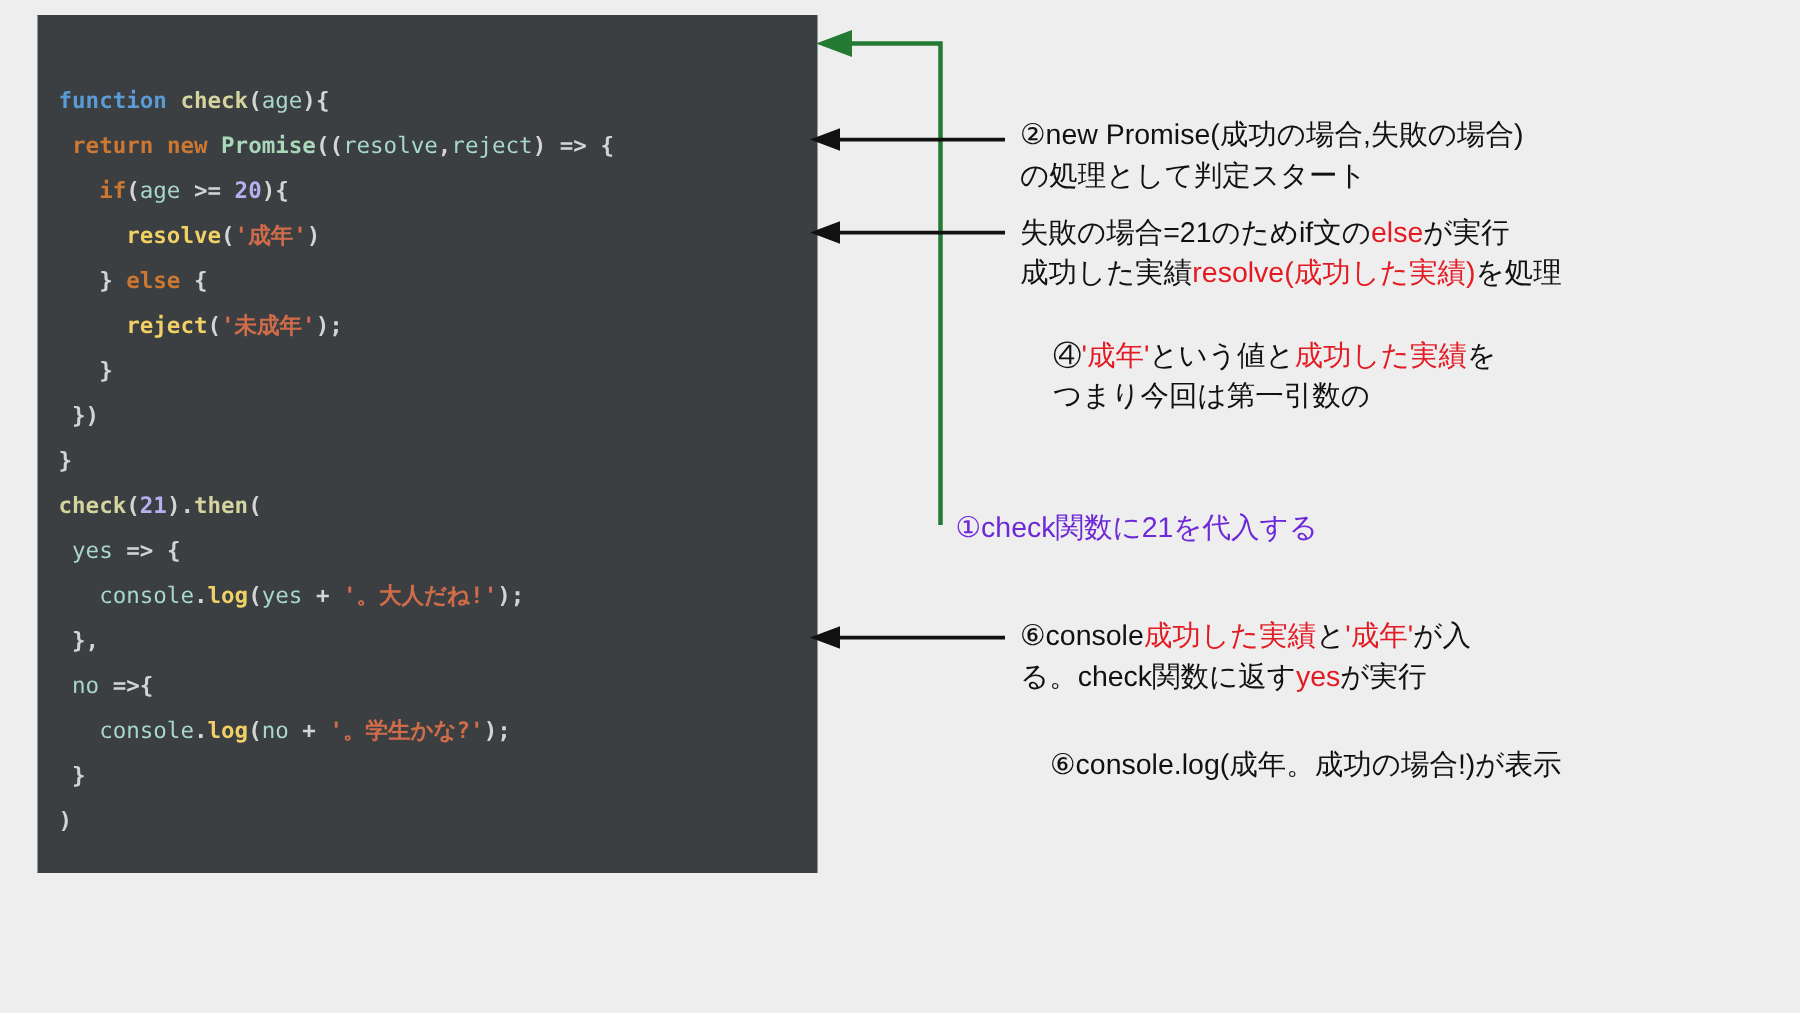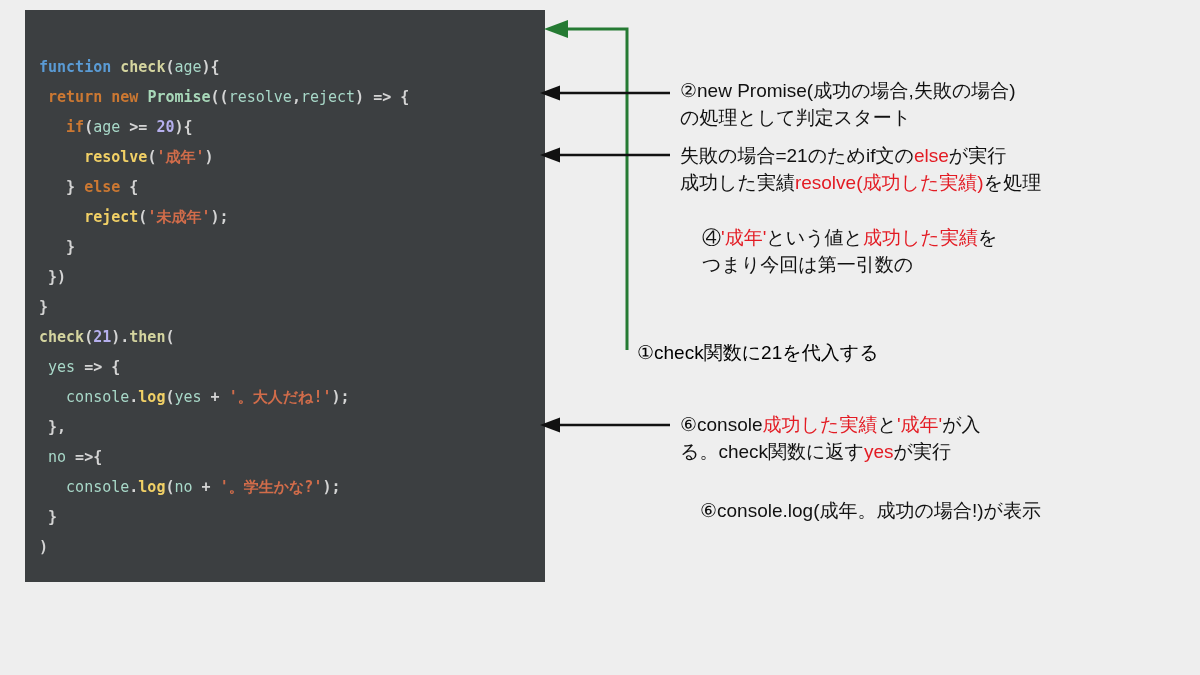--- a/index.html
+++ b/index.html
@@ -44,21 +44,21 @@
     height: 675px;
     pointer-events: none;
   }
   .note {
     position: absolute;
     font-size: 19px;
     line-height: 1.4;
     color: #111;
   }
   .note .red { color: #e31b23; }
-  .note.green { color: #000000; }
+  .note.green { color: #6d28d9; }
 </style>
 </head>
 <body>
 
 <div class="code-block">
 <span class="tok-kw">function</span> <span class="tok-fn">check</span><span class="tok-paren">(</span><span class="tok-ident">age</span><span class="tok-paren">)</span><span class="tok-paren">{</span>
  <span class="tok-kw2">return</span> <span class="tok-kw2">new</span> <span class="tok-type">Promise</span><span class="tok-paren">((</span><span class="tok-ident">resolve</span><span class="tok-paren">,</span><span class="tok-ident">reject</span><span class="tok-paren">)</span><span class="tok-op"> =&gt; </span><span class="tok-paren">{</span>
    <span class="tok-kw2">if</span><span class="tok-paren">(</span><span class="tok-ident">age</span><span class="tok-op"> &gt;= </span><span class="tok-num">20</span><span class="tok-paren">)</span><span class="tok-paren">{</span>
      <span class="tok-call">resolve</span><span class="tok-paren">(</span><span class="tok-str">'成年'</span><span class="tok-paren">)</span>
    <span class="tok-paren">}</span> <span class="tok-kw2">else</span> <span class="tok-paren">{</span>

